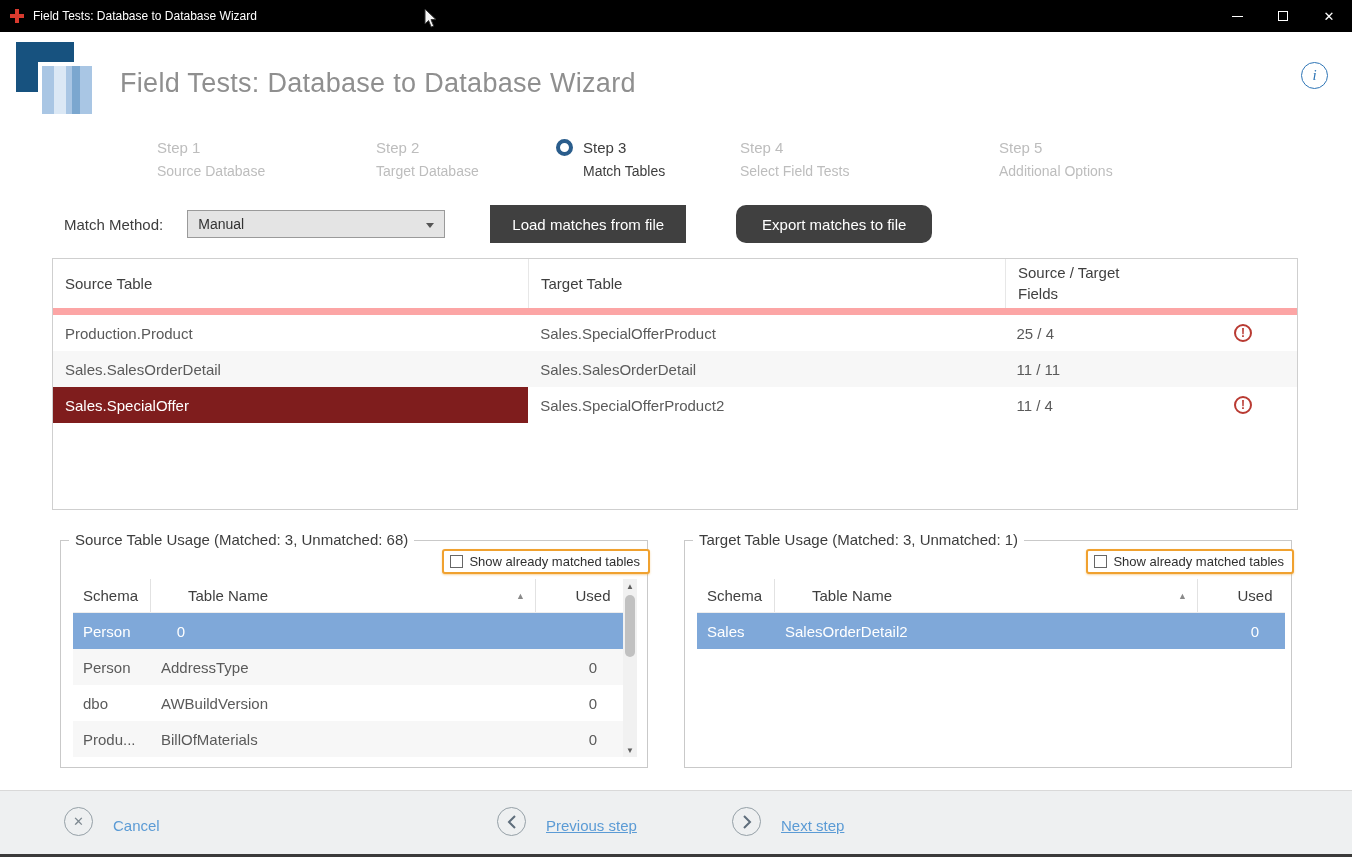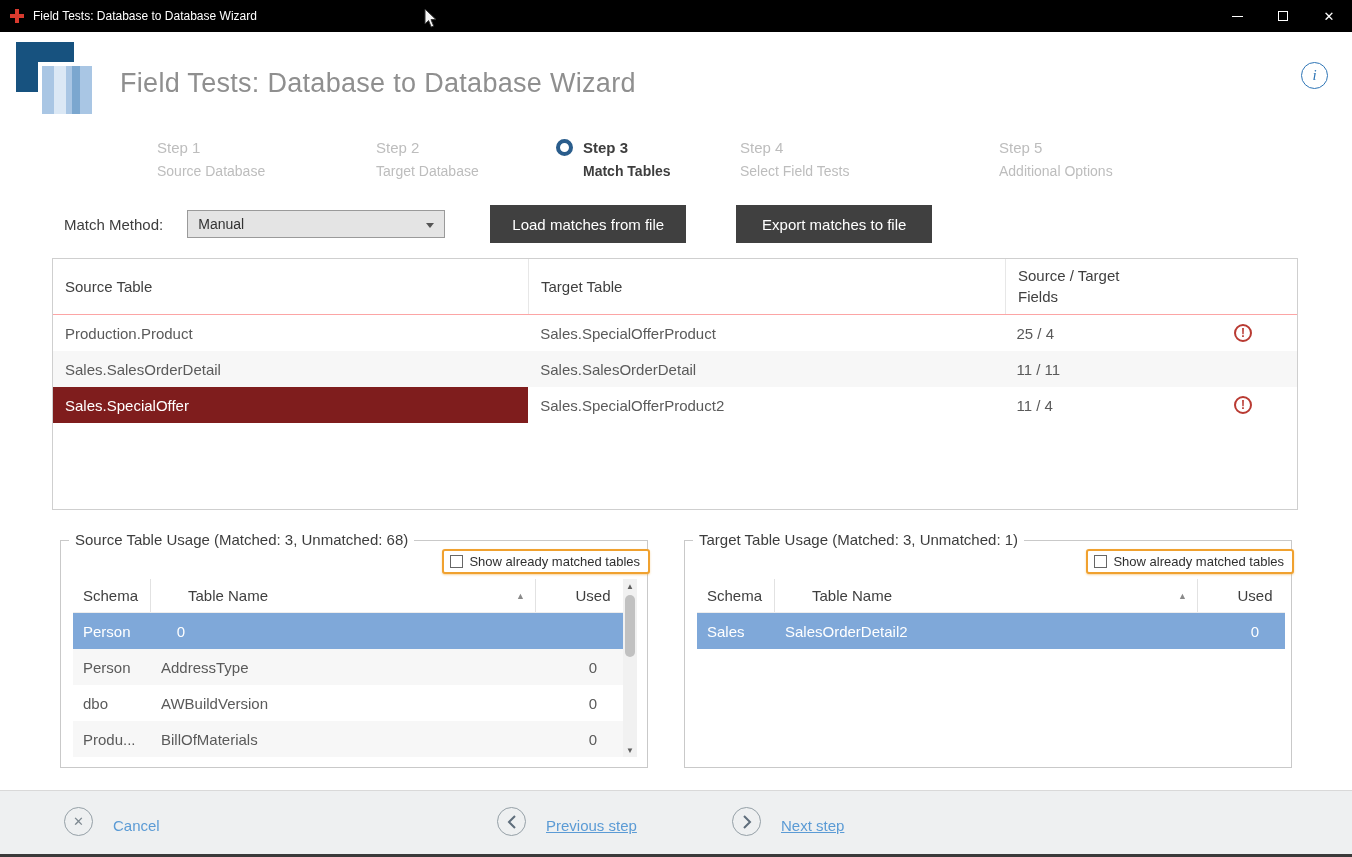--- a/index.html
+++ b/index.html
@@ -52,21 +52,21 @@
     font-size:15px; font-style:italic; font-family:"Liberation Serif", serif;
   }
 
   
   .steps { position:absolute; top:138px; left:0; width:1352px; height:50px; }
   .step { position:absolute; top:0; }
   .step .l1 { font-size:15px; line-height:20px; }
   .step .l2 { font-size:14px; line-height:20px; margin-top:3px; }
   .step.inactive .l1, .step.inactive .l2 { color:#bdbdbd; }
   .step.active { display:flex; align-items:flex-start; }
-  .step.active .l1, .step.active .l2 { color:#3d3d3d; font-weight:700; }
+  .step.active .l1, .step.active .l2 { color:#3d3d3d; font-weight:400; }
   .step-circle {
     width:17px; height:17px; border:4px solid #2a5d8c; border-radius:50%;
     margin-right:10px; margin-top:1px;
   }
   .s1 { left:157px; } .s2 { left:376px; } .s3 { left:556px; } .s4 { left:740px; } .s5 { left:999px; }
 
   
   .match-row { position:absolute; left:64px; top:208px; height:32px; display:flex; align-items:center; }
   .match-label { font-size:15px; color:#3d3d3d; }
   .dropdown {
@@ -78,25 +78,25 @@
     position:absolute; right:10px; top:12px;
     width:0; height:0; border-left:4px solid transparent; border-right:4px solid transparent;
     border-top:5px solid #555;
   }
   .blue-btn {
     height:38px; background:#404040; color:#fff; font-size:15px;
     display:flex; align-items:center; justify-content:center; border:none; cursor:pointer;
     font-family:"Liberation Sans", sans-serif;
   }
   .btn-load { margin-left:45px; width:196px; }
-  .btn-export { margin-left:50px; width:196px; }
+  .btn-export { margin-left:50px; width:196px;border-radius:10px; }
 
   
   .matches { position:absolute; left:52px; top:258px; width:1246px; height:252px; border:1px solid #cfcfcf; background:#fff; }
-  .m-header { display:flex; height:56px; border-bottom:1px solid #fca5a5; }
+  .m-header { display:flex; height:56px; border-bottom:7px solid #fca5a5; }
   .m-header .hcell {
     display:flex; align-items:center; padding-left:12px; font-size:15px; color:#3f3f3f;
     border-right:1px solid #e7e7e7;
   }
   .m-header .hcell:last-child { border-right:none; }
   .c-source { width:476px; } .c-target { width:477px; } .c-fields { width:185px; } .c-status { width:108px; }
   .c-fields .wrap { width:125px; line-height:1.35; }
   .m-row { display:flex; height:36px; align-items:stretch; font-size:15px; color:#5a5a5a; }
   .m-row.alt { background:#f7f7f7; }
   .m-row .cell { display:flex; align-items:center; padding-left:12px; }

